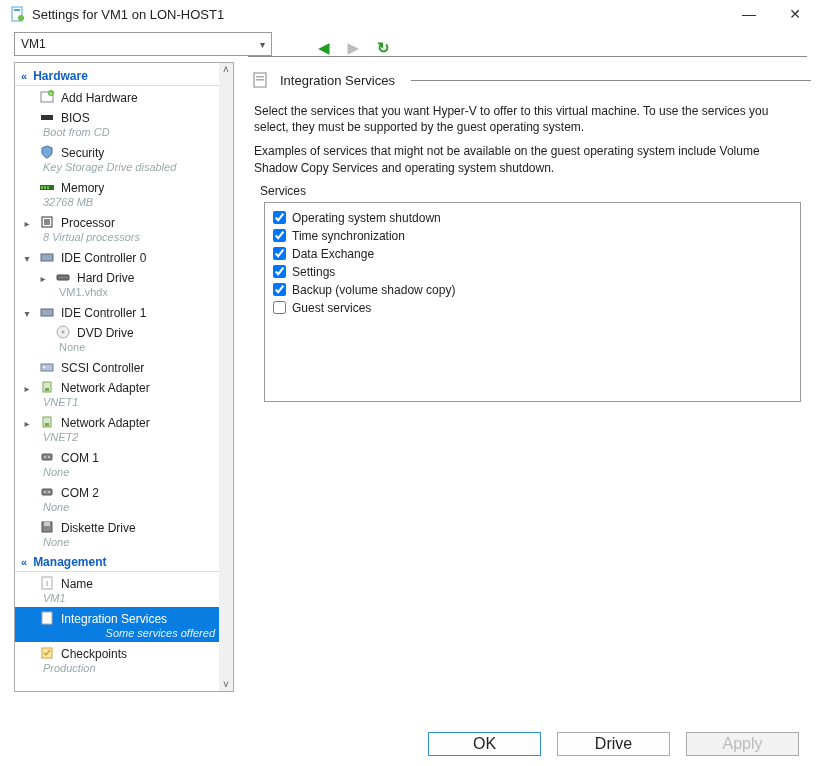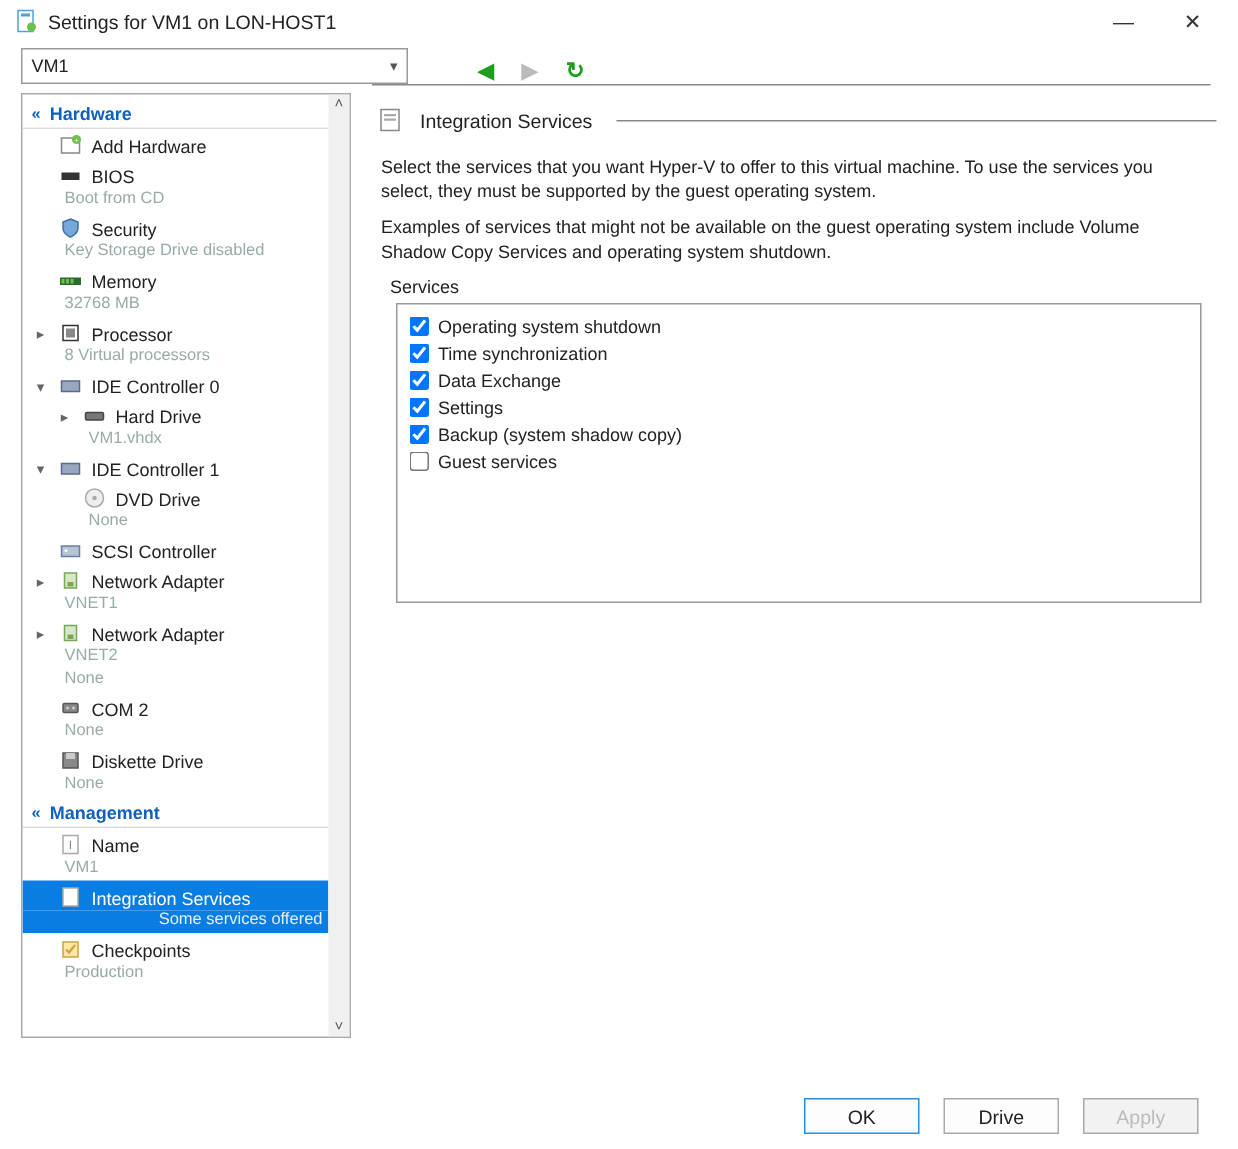--- a/index.html
+++ b/index.html
@@ -75,21 +75,21 @@
   padding:3px 8px 1px 4px;
   line-height:1.2;
 }
 .node .sub {
   color:#9aa; font-size:11px;
   padding:0 4px 3px 40px;
 }
 .node .exp { width:12px; text-align:center; color:#666; font-size:10px; }
 .node .ic { width:16px; height:16px; display:inline-flex; align-items:center; justify-content:center; }
 .node.depth0 .row { padding-left:6px; }
-.node.depth0 .sub { padding-left:28px; }
+.node.depth0 .sub { padding-left:28px;font-style:italic; }
 .node.depth1 .row { padding-left:22px; }
 .node.depth1 .sub { padding-left:44px; }
 .node.selected .row, .node.selected .sub {
   background:#0a7de3; color:#fff;
 }
 .node.selected .sub { color:#e3f0fb;text-align:right; }
 .rightpane {
   flex:1;
   padding-top:24px;
 }
@@ -107,23 +107,23 @@
   margin:0 10px 0 16px; padding:6px 8px 60px 8px;
   height:200px;
 }
 .svc-item { display:flex; align-items:center; gap:6px; padding:2px 0; font-size:12px; }
 .svc-item input { width:13px; height:13px; }
 .footer {
   position:absolute; bottom:10px; right:26px;
   display:flex; gap:16px;
 }
 .footer button {
-  width:77px; height:24px;
+  width:113px; height:24px;
   border:1px solid #aaa; background:#fdfdfd;
-  font-size:13px; color:#222;
+  font-size:16px; color:#222;
 }
 .footer button.primary { border:1.5px solid #2a8dd6; }
 .footer button.disabled { color:#bbb; background:#f2f2f2; }
 </style>
 </head>
 <body>
 
 <div class="titlebar">
   <span class="ticon">
     <svg viewBox="0 0 16 16">
@@ -296,20 +296,31 @@
                 <svg viewBox="0 0 16 16" width="16" height="16">
                   <rect x="4" y="3" width="8" height="10" fill="#d8e6cb" stroke="#7aa754"></rect>
                   <rect x="6" y="9" width="4" height="3" fill="#7aa754"></rect>
                 </svg>
               </span>
               <span>Network Adapter</span>
             </div>
             <div class="sub">VNET2</div>
           </div>
           <div class="node depth0">
+            <div class="row">
+              <span class="exp"></span>
+              <span class="ic">
+                <svg viewBox="0 0 16 16" width="16" height="16">
+                  <rect x="3" y="5" width="10" height="6" rx="1" fill="#888" stroke="#555"></rect>
+                  <circle cx="6" cy="8" r="1" fill="#ccc"></circle>
+                  <circle cx="10" cy="8" r="1" fill="#ccc"></circle>
+                </svg>
+              </span>
+              <span>COM 1</span>
+            </div>
             <div class="sub">None</div>
           </div>
           <div class="node depth0">
             <div class="row">
               <span class="exp"></span>
               <span class="ic">
                 <svg viewBox="0 0 16 16" width="16" height="16">
                   <rect x="3" y="5" width="10" height="6" rx="1" fill="#888" stroke="#555"></rect>
                   <circle cx="6" cy="8" r="1" fill="#ccc"></circle>
                   <circle cx="10" cy="8" r="1" fill="#ccc"></circle>
@@ -420,21 +431,21 @@
         <label class="svc-item">
           <input type="checkbox" checked="" style="">
           <span>Data Exchange</span>
         </label>
         <label class="svc-item">
           <input type="checkbox" checked="" style="">
           <span>Settings</span>
         </label>
         <label class="svc-item">
           <input type="checkbox" checked="" style="">
-          <span>Backup (system shadow copy)</span>
+          <span>Backup (volume shadow copy)</span>
         </label>
         <label class="svc-item">
           <input type="checkbox" style="">
           <span>Guest services</span>
         </label>
       </div>
   </div>
 </div>
 
 <div class="footer">

